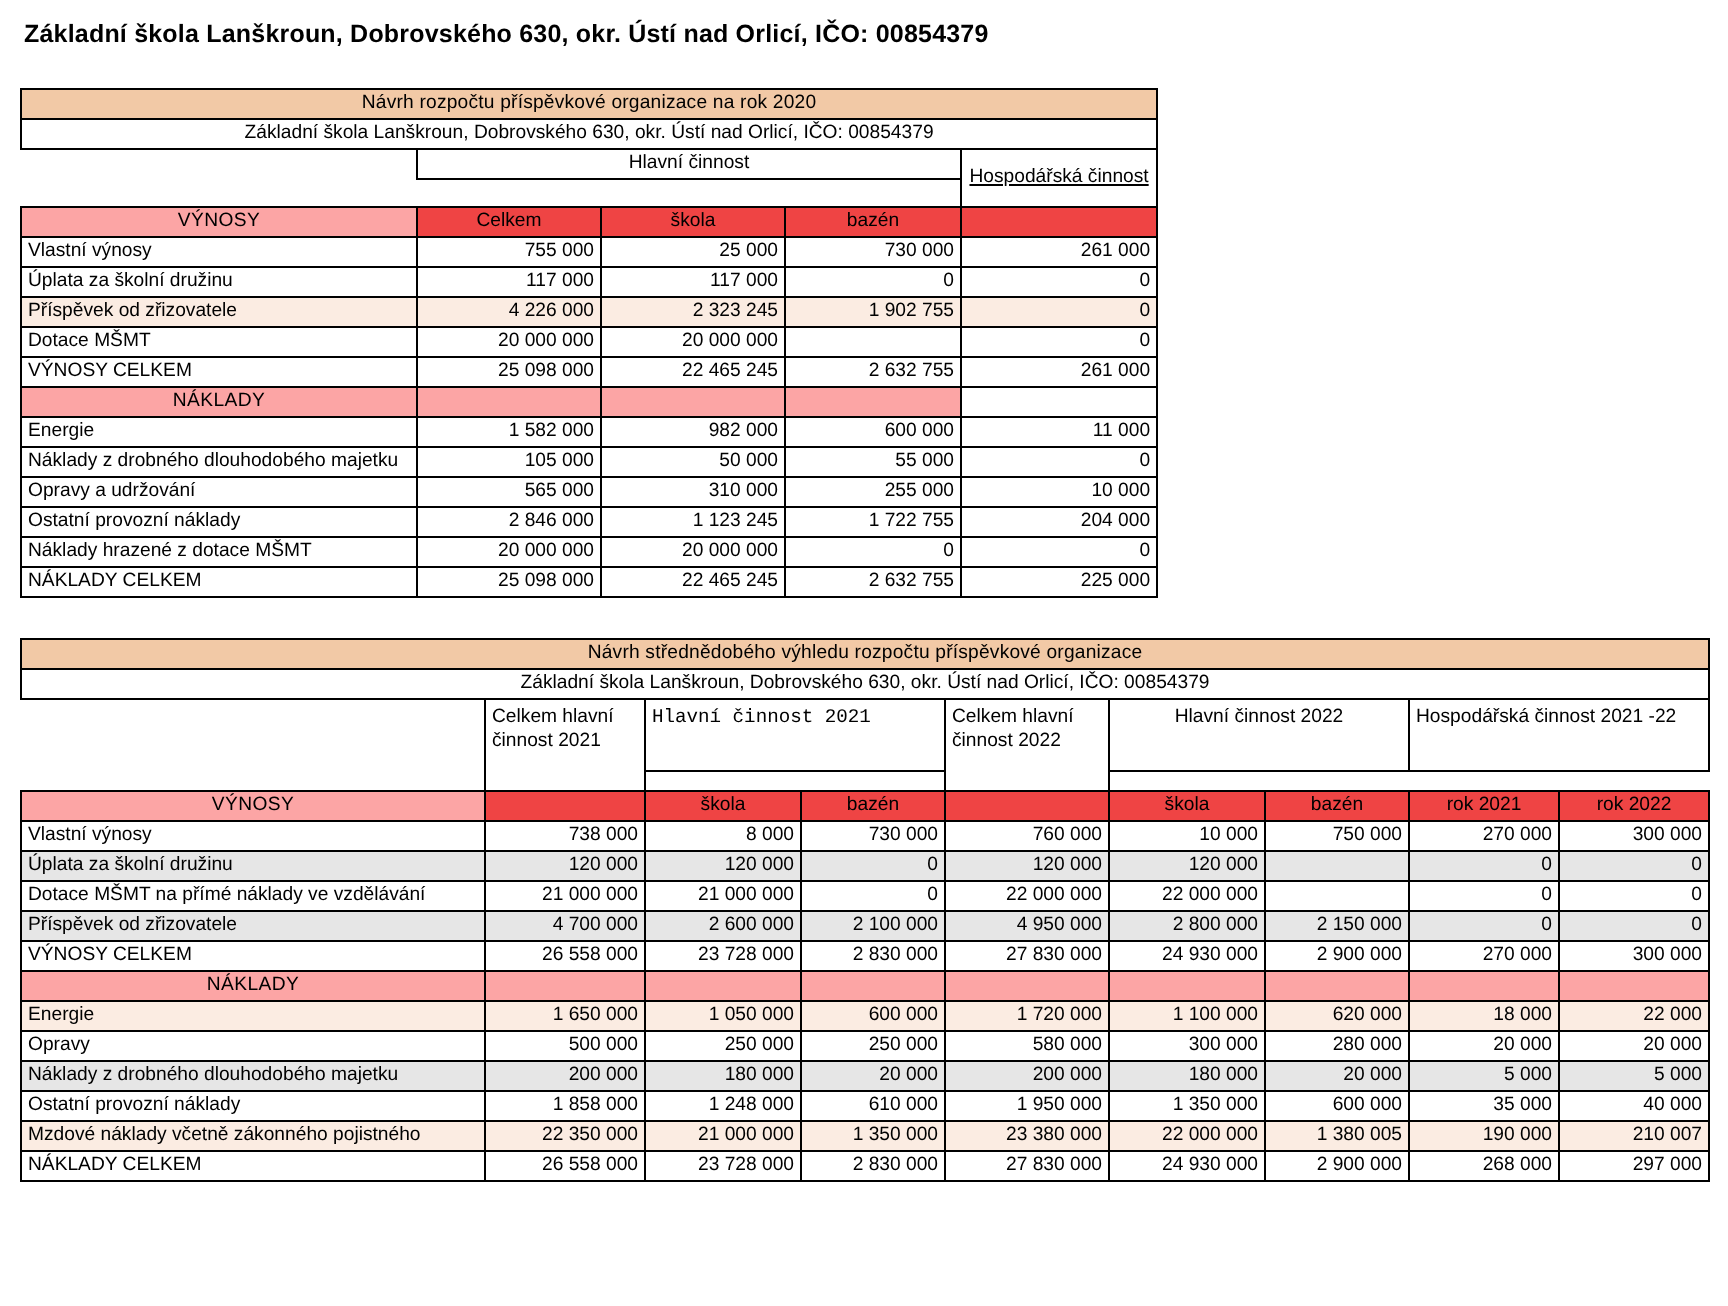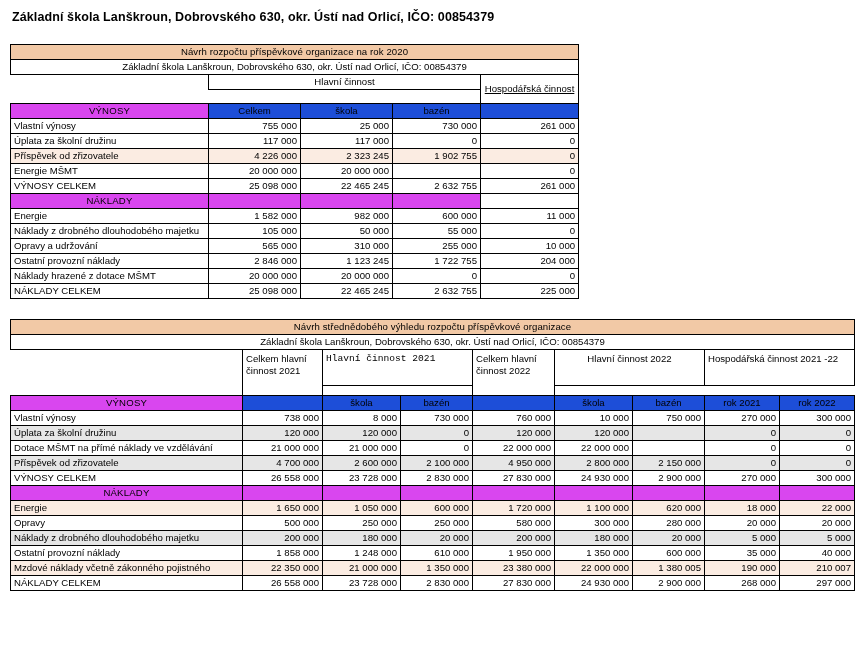--- a/index.html
+++ b/index.html
@@ -57,28 +57,28 @@
     text-align: center;
     font-size: 10px;
     padding: 6px 4px;
   }
   .grouphdr {
     text-align: center;
     font-size: 9.6px;
     vertical-align: middle;
   }
   .sectionhdr {
-    background: #d946ef;
+    background: #fca5a5;
     text-align: center;
     font-weight: bold;
     font-size: 9.3px;
     letter-spacing: 0.2px;
   }
   .colhdr {
-    background: #1d4ed8;
+    background: #ef4444;
     text-align: center;
     font-weight: bold;
     font-size: 9.3px;
   }
   .lbl {
     text-align: left;
   }
   .num {
     text-align: right;
   }
@@ -154,21 +154,21 @@
         <td class="num">0</td>
       </tr>
       <tr class="shade-pink">
         <td class="lbl">Příspěvek od zřizovatele</td>
         <td class="num">4 226 000</td>
         <td class="num">2 323 245</td>
         <td class="num">1 902 755</td>
         <td class="num">0</td>
       </tr>
       <tr>
-        <td class="lbl">Energie MŠMT</td>
+        <td class="lbl">Dotace MŠMT</td>
         <td class="num">20 000 000</td>
         <td class="num">20 000 000</td>
         <td class="num"></td>
         <td class="num">0</td>
       </tr>
       <tr class="total">
         <td class="lbl">VÝNOSY CELKEM</td>
         <td class="num">25 098 000</td>
         <td class="num">22 465 245</td>
         <td class="num">2 632 755</td>

